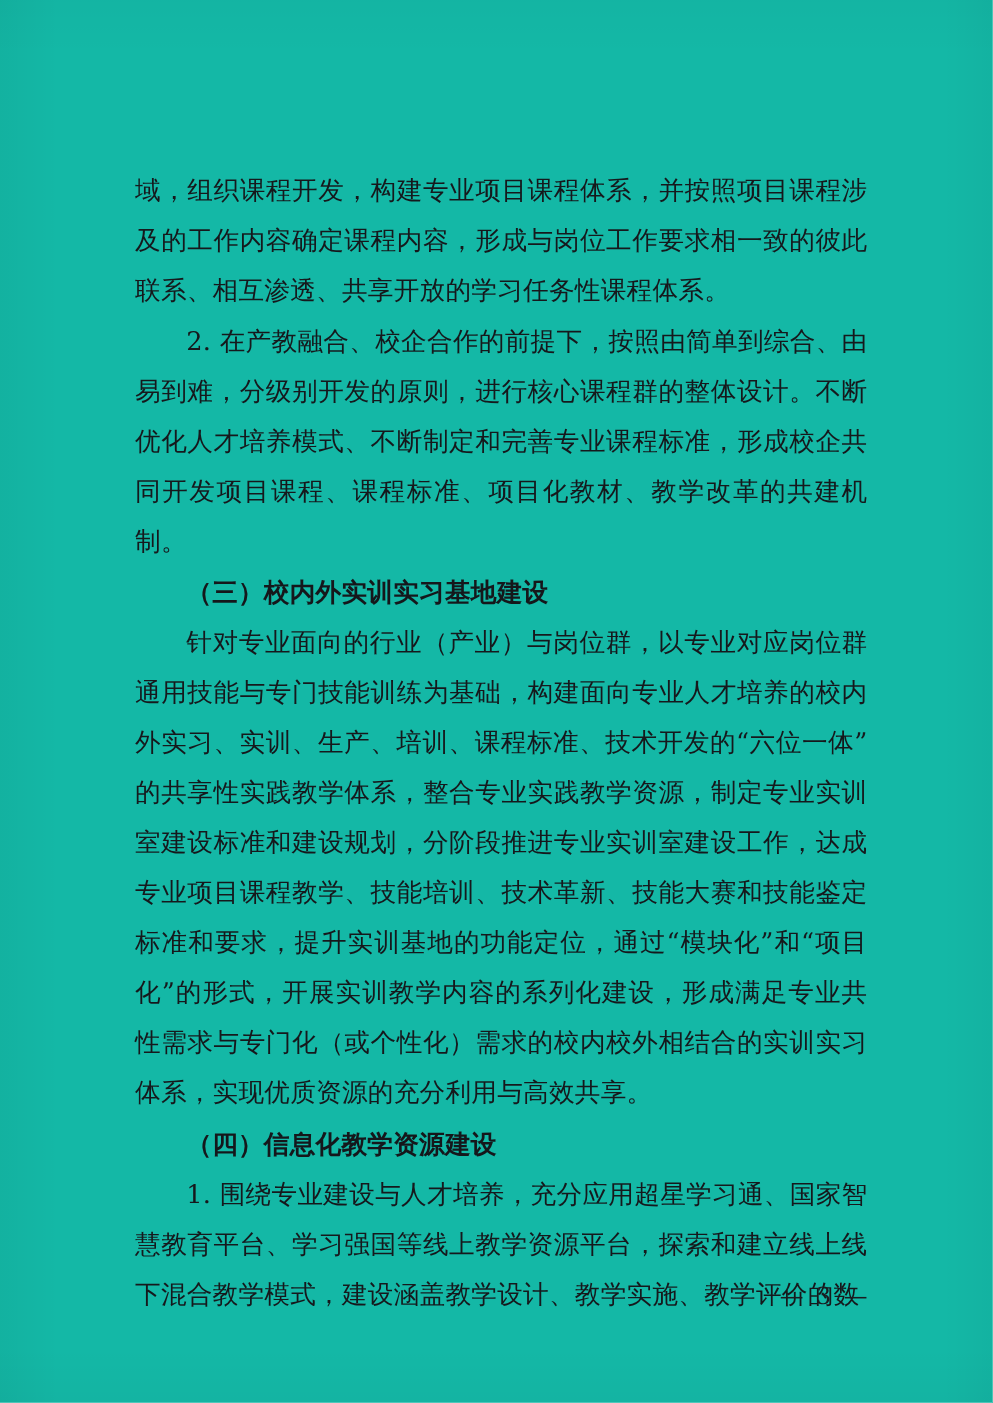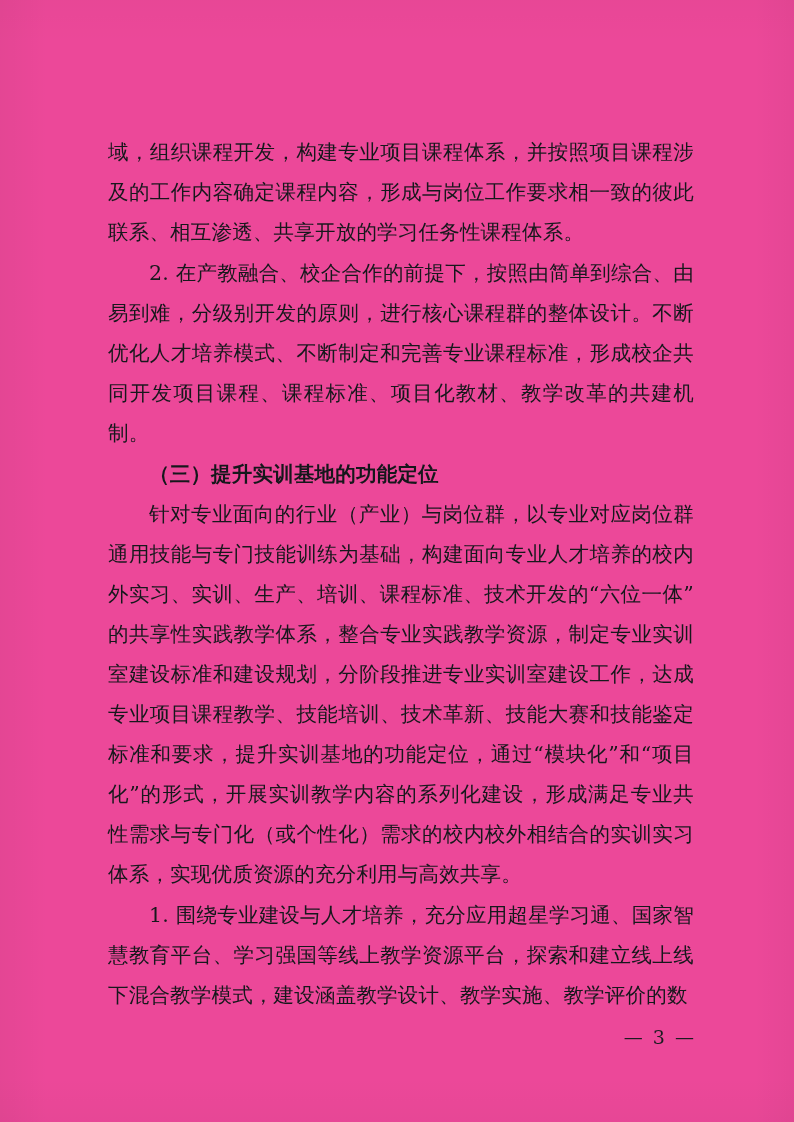--- a/index.html
+++ b/index.html
@@ -10,21 +10,21 @@
     width: 794px;
     height: 1122px;
     background: #ffffff;
     font-family: "DejaVu Serif", "Liberation Serif", serif;
     overflow: hidden;
   }
   .page {
     position: relative;
     width: 794px;
     height: 1122px;
-    background: #ec4899;
+    background: #14b8a6;
     box-sizing: border-box;
   }
   
   .page::before {
     content: "";
     position: absolute;
     inset: 0;
     background:
       linear-gradient(to right, rgba(0,0,0,0.035), rgba(0,0,0,0) 6%),
       linear-gradient(to left, rgba(0,0,0,0.03), rgba(0,0,0,0) 5%),
@@ -76,24 +76,25 @@
 <body>
 
 <div class="page">
 
   <div class="content">
 
     <p class="para">域，组织课程开发，构建专业项目课程体系，并按照项目课程涉及的工作内容确定课程内容，形成与岗位工作要求相一致的彼此联系、相互渗透、共享开放的学习任务性课程体系。</p>
 
     <p class="para indent">2. 在产教融合、校企合作的前提下，按照由简单到综合、由易到难，分级别开发的原则，进行核心课程群的整体设计。不断优化人才培养模式、不断制定和完善专业课程标准，形成校企共同开发项目课程、课程标准、项目化教材、教学改革的共建机制。</p>
 
-    <p class="heading">（三）提升实训基地的功能定位</p>
+    <p class="heading">（三）校内外实训实习基地建设</p>
 
     <p class="para indent">针对专业面向的行业（产业）与岗位群，以专业对应岗位群通用技能与专门技能训练为基础，构建面向专业人才培养的校内外实习、实训、生产、培训、课程标准、技术开发的“六位一体”的共享性实践教学体系，整合专业实践教学资源，制定专业实训室建设标准和建设规划，分阶段推进专业实训室建设工作，达成专业项目课程教学、技能培训、技术革新、技能大赛和技能鉴定标准和要求，提升实训基地的功能定位，通过“模块化”和“项目化”的形式，开展实训教学内容的系列化建设，形成满足专业共性需求与专门化（或个性化）需求的校内校外相结合的实训实习体系，实现优质资源的充分利用与高效共享。</p>
 
+    <p class="heading">（四）信息化教学资源建设</p>
 
     <p class="para indent">1. 围绕专业建设与人才培养，充分应用超星学习通、国家智慧教育平台、学习强国等线上教学资源平台，探索和建立线上线下混合教学模式，建设涵盖教学设计、教学实施、教学评价的数</p>
 
   </div>
 
   <div class="footer">— 3 —</div>
 
 </div>
 
 </body></html>

